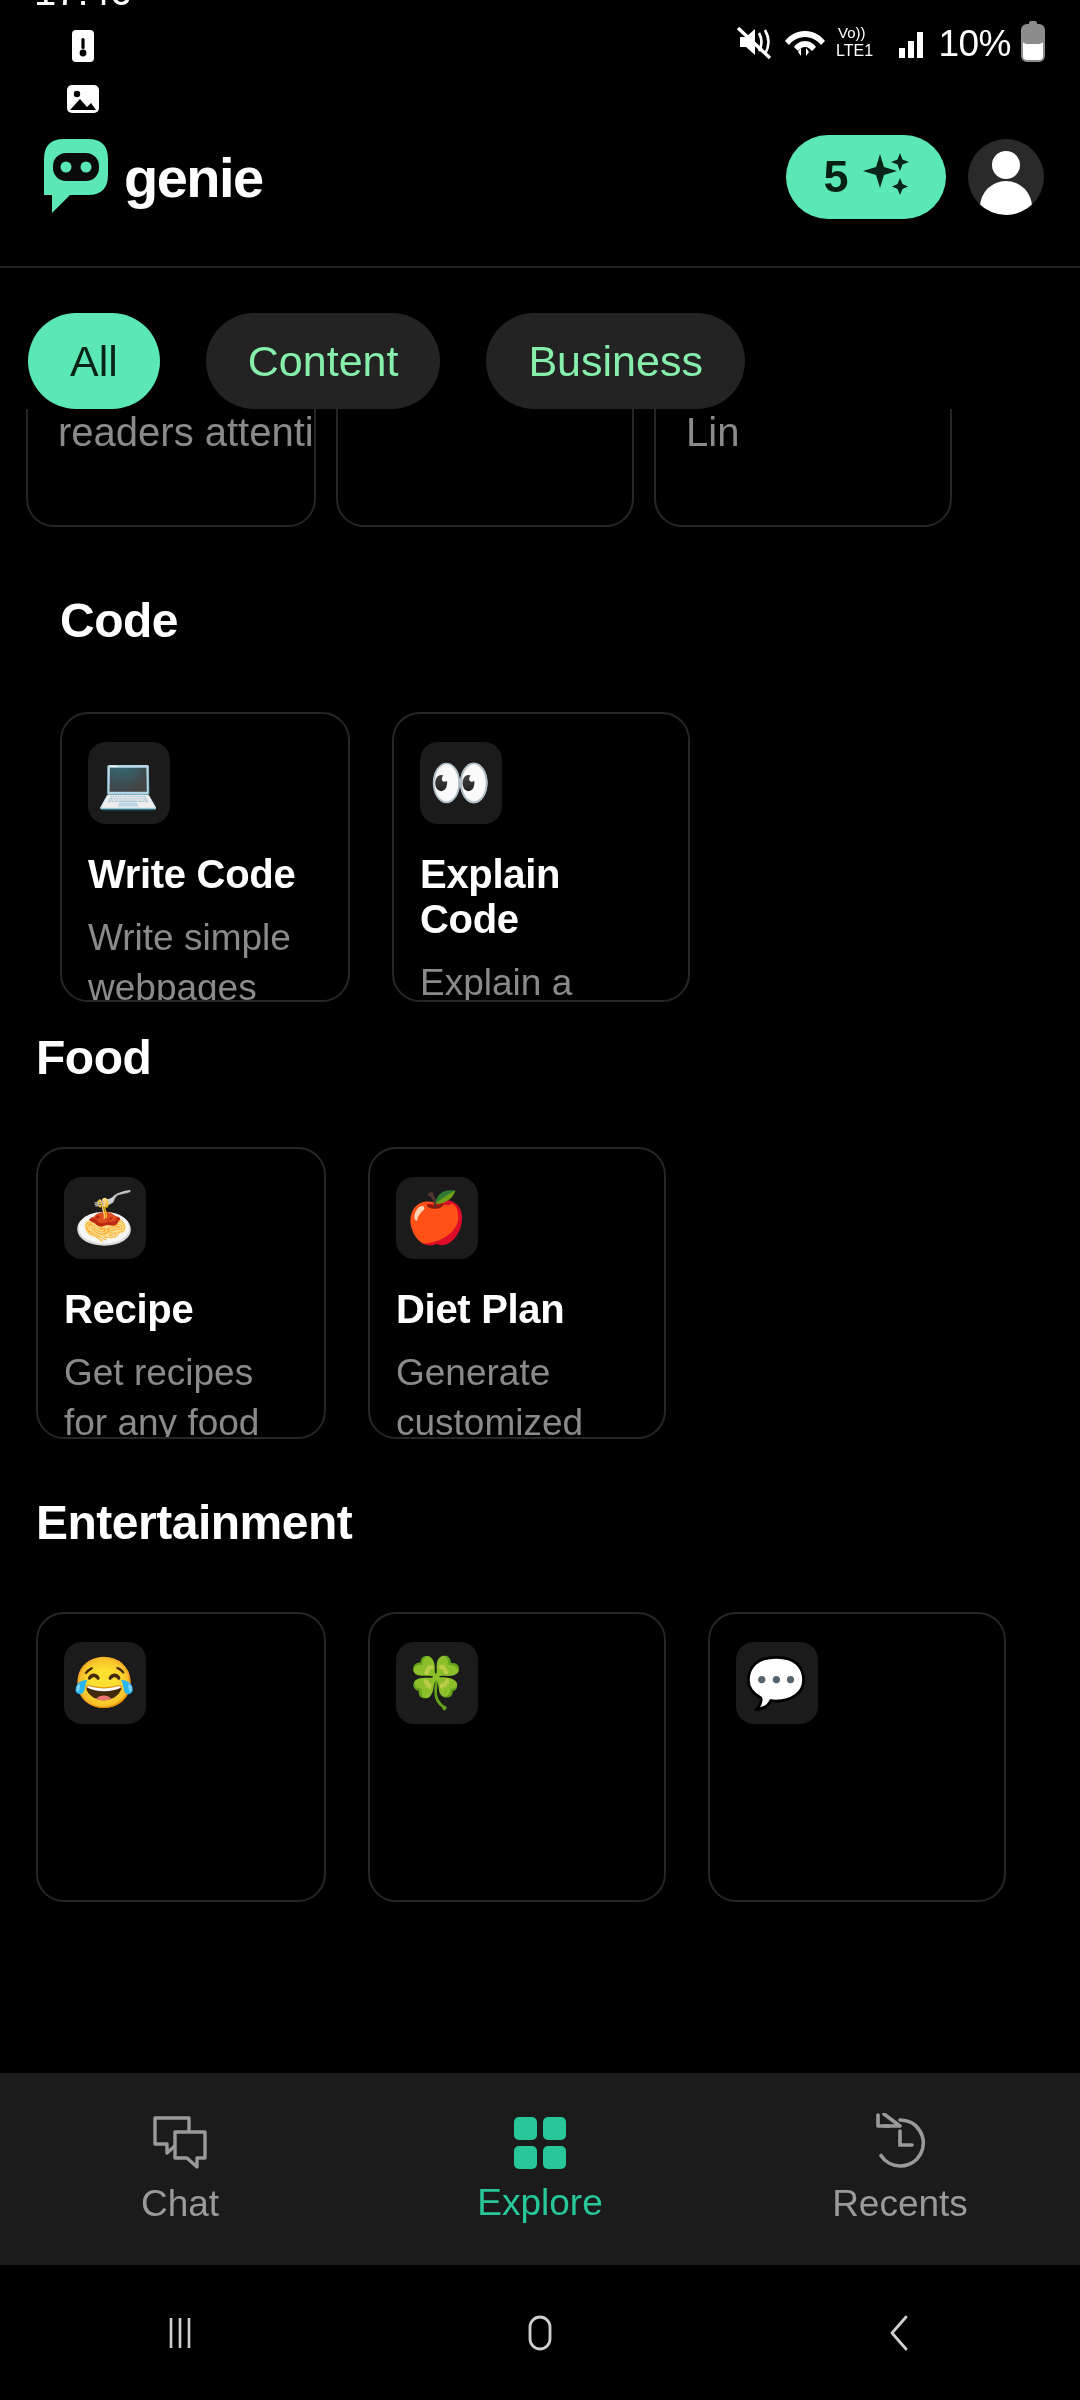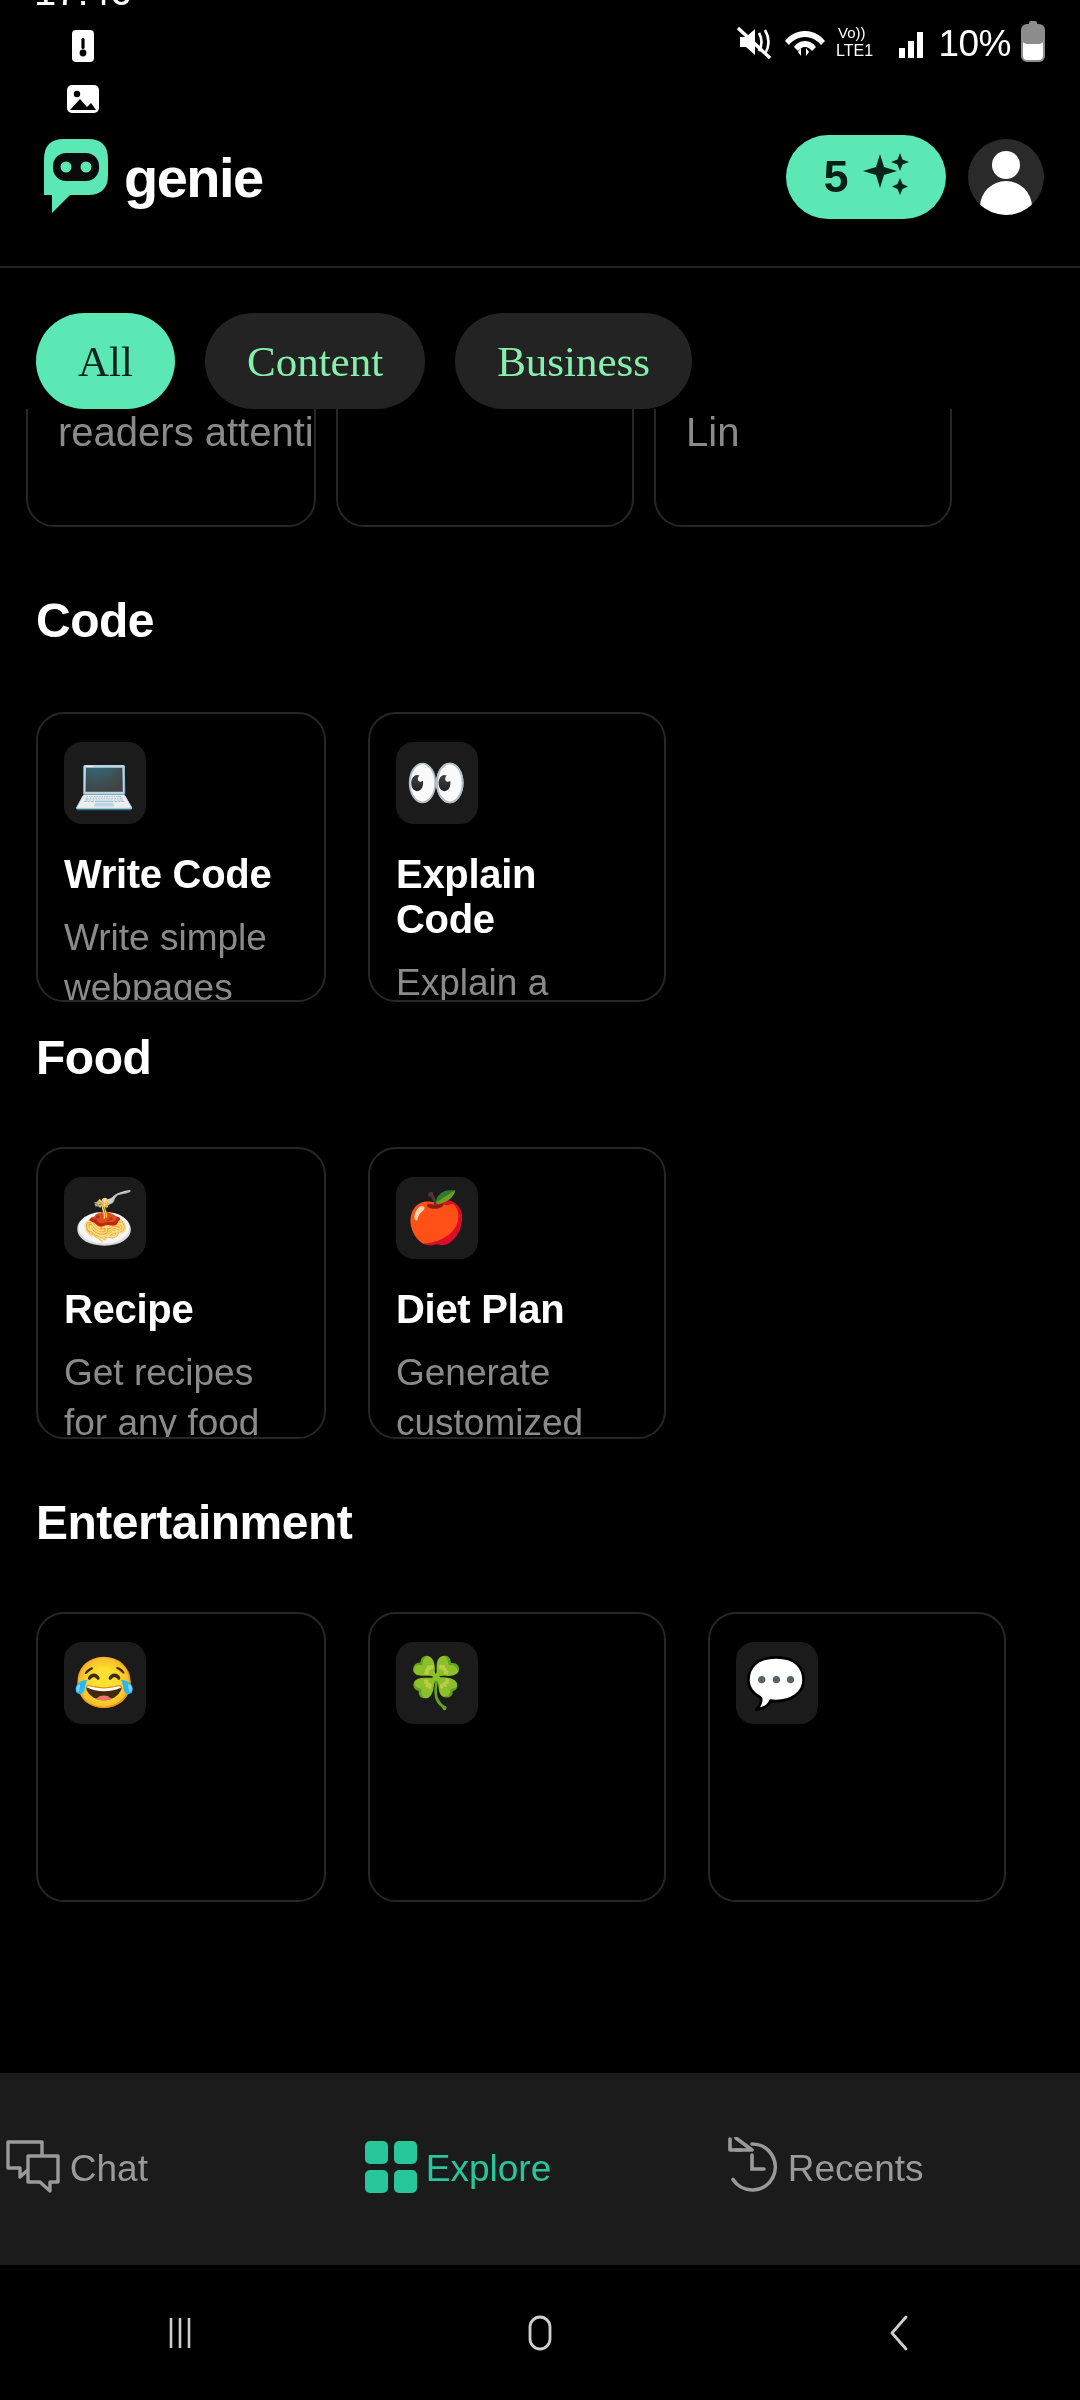--- a/index.html
+++ b/index.html
@@ -50,22 +50,22 @@
     width:28px; height:28px; border-radius:50%; background:#fff;
   }
   .avatar::after {
     content:""; position:absolute; bottom:-14px; left:50%; transform:translateX(-50%);
     width:52px; height:48px; border-radius:26px 26px 0 0; background:#fff;
   }
 
   
   .chips {
     position:absolute; top:313px; left:0; width:1080px; height:96px;
-    display:flex; align-items:center; gap:30px; padding-left:36px;
-    overflow:hidden; white-space:nowrap;font-family:Liberation Serif, serif;
+    display:flex; align-items:center; gap:46px; padding-left:28px;
+    overflow:hidden; white-space:nowrap;
   }
   .chip {
     height:96px; border-radius:48px; background:#232323;
     display:flex; align-items:center; justify-content:center;
     padding:0 42px; color:#86efac; font-size:43px; font-weight:500;
     flex:0 0 auto;
   }
   .chip.active { background:#5CE8B5; color:#08241a; }
 
   
@@ -112,21 +112,21 @@
     white-space:normal;
   }
 
   
   .bottomnav {
     position:absolute; top:2073px; left:0; width:1080px; height:192px;
     background:#1b1b1b;
     display:flex; align-items:center; justify-content:space-around;
   }
   .navitem {
-    display:flex; flex-direction:row; align-items:center; gap:6px;
+    display:flex; flex-direction:column; align-items:center; gap:6px;
     width:33%;
     text-align:center;
   }
   .navlabel { font-size:37px; font-weight:500; color:#9a9a9a; }
   .navitem.active .navlabel { color:#27C79A; }
 
   
   .sysbar {
     position:absolute; top:2265px; left:0; width:1080px; height:135px;
     background:#000; display:flex; align-items:center; justify-content:space-around;
@@ -242,21 +242,21 @@
         <span class="ctext">readers attention.</span>
       </div>
       <div class="clipped-card" style="left:336px; width:298px;">
         <span class="ctext"></span>
       </div>
       <div class="clipped-card" style="left:654px; width:298px;">
         <span class="ctext">Lin</span>
       </div>
     </div>
 
-    <div class="section" style="margin-top:66px;">
+    <div class="section" style="margin-top:66px;margin-left:24px;">
       <div class="section-title">Code</div>
       <div class="cards-row" style="margin-top:64px;">
         <div class="card" style="height:290px;">
           <div class="card-icon">
               <span>💻</span>
             </div>
           <div class="card-title">Write Code</div>
           <div class="card-desc">Write simple webpages and applications in various</div>
         </div>
         <div class="card" style="width:298px; height:290px;">

